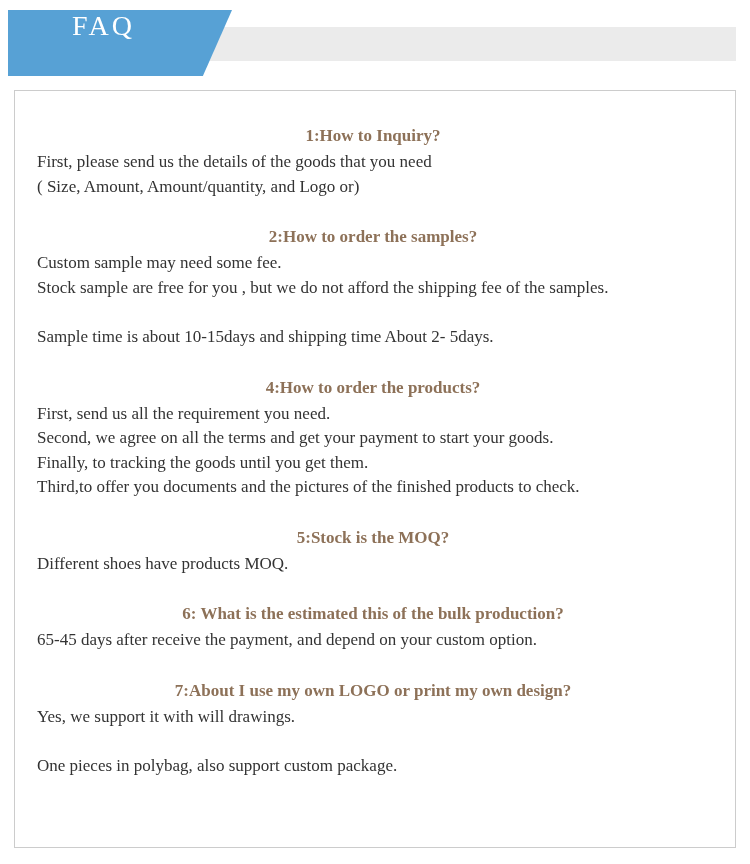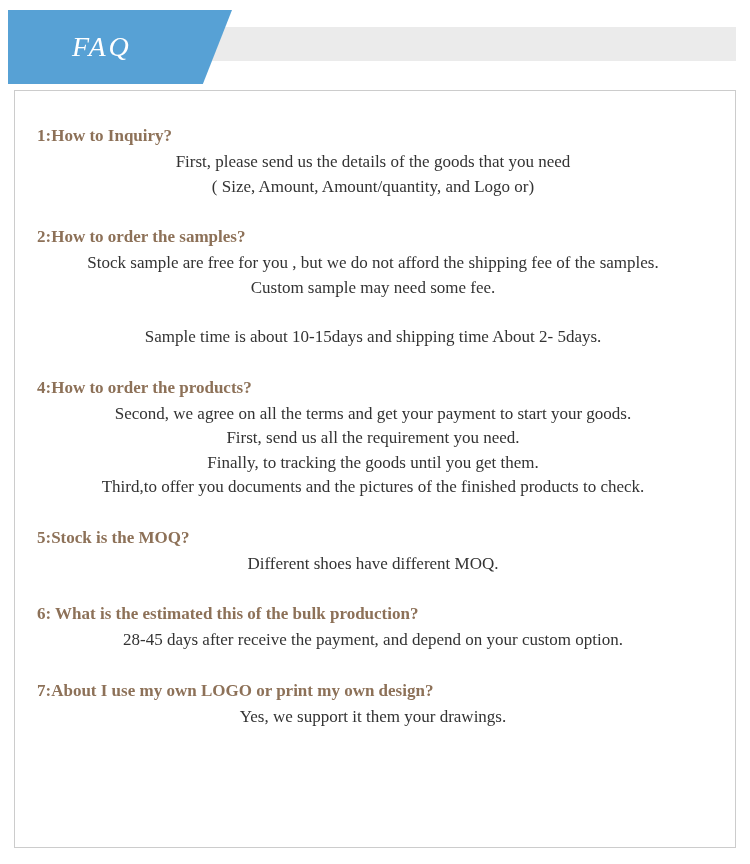--- a/index.html
+++ b/index.html
@@ -26,26 +26,24 @@
     right: 14px;
     top: 27px;
     height: 34px;
     background: var(--banner-gray, #ebebeb);
   }
   .banner-ribbon {
     position: absolute;
     left: 8px;
     top: 10px;
     width: 224px;
-    height: 74px;
+    height: 66px;
     background: var(--banner-blue, #57a1d5);
     clip-path: polygon(0 0, 100% 0, 87% 100%, 0 100%);
     display: flex;
-    align-items: center;
-    font-style: italic;
   }
   .banner-title {
     color: #ffffff;
     font-size: 28px;
     letter-spacing: 3px;
     padding-left: 64px;
     font-weight: 400;
   }
 
   
@@ -57,26 +55,26 @@
   }
   .faq-item {
     margin-bottom: 25px;
   }
   .faq-question {
     color: var(--question-color, #8d7158);
     font-weight: bold;
     font-size: 17px;
     line-height: 25px;
     margin-bottom: 2px;
+    text-align: center;
   }
   .faq-answer {
     color: var(--answer-color, #333333);
     font-size: 17px;
     line-height: 24.5px;
-    text-align: center;
   }
 </style>
 </head>
 <body>
 
 <div class="banner">
   <div class="banner-gray-bar"></div>
   <div class="banner-ribbon">
     <span class="banner-title">FAQ</span>
   </div>
@@ -85,47 +83,48 @@
 <div class="faq-box">
   <div id="faq-list">
   <div class="faq-item">
     <div class="faq-question">1:How to Inquiry?</div>
   <div class="faq-answer">First, please send us the details of the goods that you need</div>
         <div class="faq-answer">( Size, Amount, Amount/quantity, and Logo or)</div>
       </div>
 
   <div class="faq-item">
     <div class="faq-question">2:How to order the samples?</div>
-  <div class="faq-answer">Stock sample are free for you , but we do not afford the shipping fee of the samples.</div>
-        <div class="faq-answer">Custom sample may need some fee.</div>
+  <div class="faq-answer">Custom sample may need some fee.</div>
+        <div class="faq-answer">Stock sample are free for you , but we do not afford the shipping fee of the samples.</div>
       </div>
 
   <div class="faq-item">
   <div class="faq-answer">Sample time is about 10-15days and shipping time About 2- 5days.</div>
       </div>
 
   <div class="faq-item">
     <div class="faq-question">4:How to order the products?</div>
-  <div class="faq-answer">Second, we agree on all the terms and get your payment to start your goods.</div>
-        <div class="faq-answer">First, send us all the requirement you need.</div>
+  <div class="faq-answer">First, send us all the requirement you need.</div>
+        <div class="faq-answer">Second, we agree on all the terms and get your payment to start your goods.</div>
         <div class="faq-answer">Finally, to tracking the goods until you get them.</div>
         <div class="faq-answer">Third,to offer you documents and the pictures of the finished products to check.</div>
       </div>
 
   <div class="faq-item">
     <div class="faq-question">5:Stock is the MOQ?</div>
-  <div class="faq-answer">Different shoes have different MOQ.</div>
+  <div class="faq-answer">Different shoes have products MOQ.</div>
       </div>
 
   <div class="faq-item">
     <div class="faq-question">6: What is the estimated this of the bulk production?</div>
-  <div class="faq-answer">28-45 days after receive the payment, and depend on your custom option.</div>
+  <div class="faq-answer">65-45 days after receive the payment, and depend on your custom option.</div>
       </div>
 
   <div class="faq-item">
     <div class="faq-question">7:About I use my own LOGO or print my own design?</div>
-  <div class="faq-answer">Yes, we support it them your drawings.</div>
+  <div class="faq-answer">Yes, we support it with will drawings.</div>
       </div>
 
   <div class="faq-item">
+  <div class="faq-answer">One pieces in polybag, also support custom package.</div>
       </div>
 </div>
 </div>
 
 </body></html>

